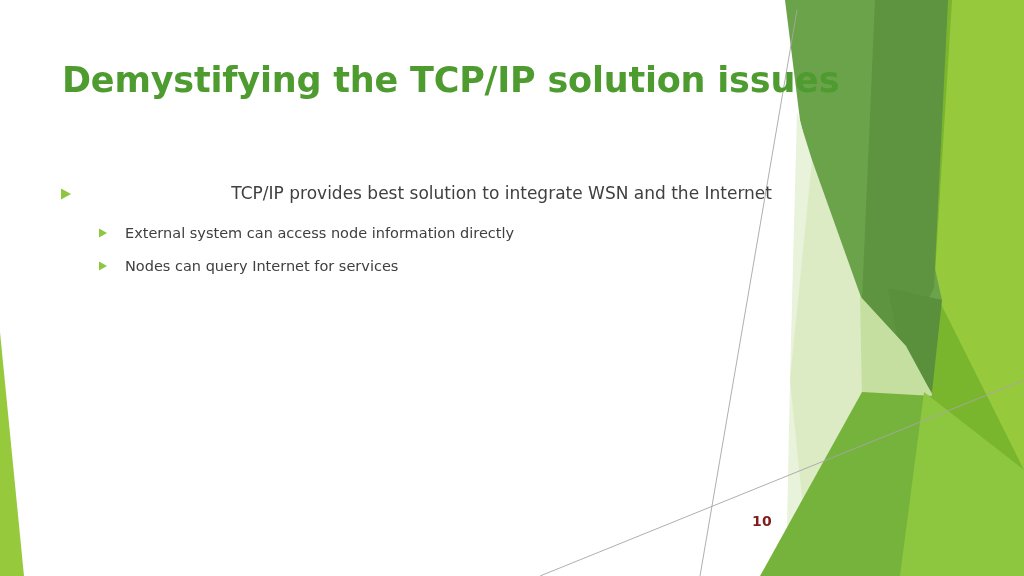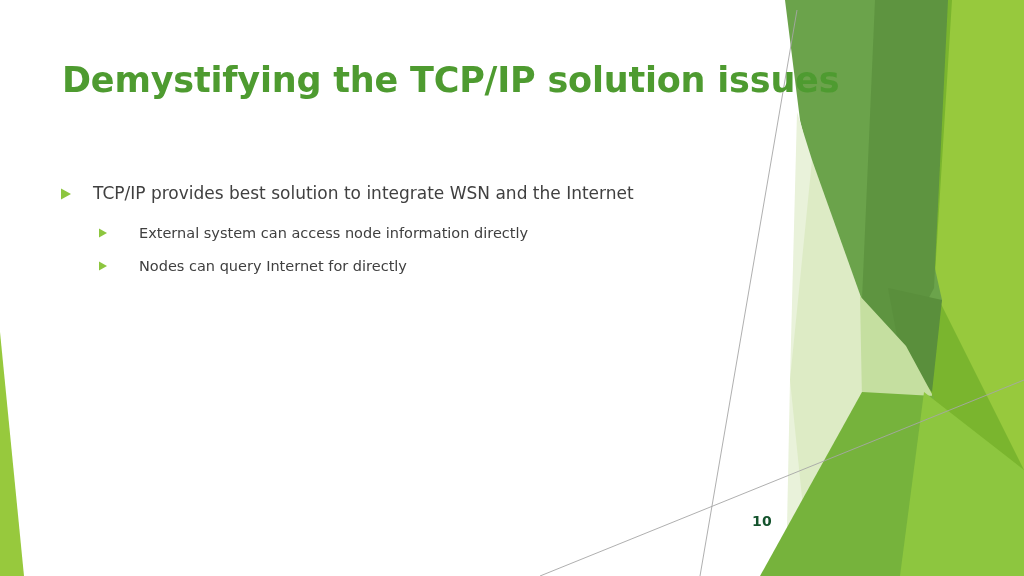--- a/index.html
+++ b/index.html
@@ -74,26 +74,26 @@
     margin-bottom: 6px;
   }
   .lvl1 .marker {
     width: 20px;
     padding-top: 6px;
   }
   .lvl1 .btext {
     font-size: 17px;
     line-height: 1.38;
     padding-left: 13px;
+    text-align: right;
   }
 
   
   .lvl2 {
     margin-bottom: 4px;
-    gap: 14px;
   }
   .lvl2 .marker {
     width: 16px;
     margin-left: 38px;
     padding-top: 5px;
   }
   .lvl2 .btext {
     font-size: 14.5px;
     line-height: 1.45;
     padding-left: 11px;
@@ -103,21 +103,21 @@
   .sub-gap   { height: 8px; }
   .sub-start { height: 12px; }
 
   
   #slide-number {
     position: absolute;
     left: 752px;
     top: 513px;
     font-size: 14px;
     font-weight: bold;
-    color: #14532d;
+    color: #7f1d1d;
     letter-spacing: 0.3px;
   }
 </style>
 </head>
 <body>
 
 <div id="slide">
 
   <svg id="facet-art" viewBox="0 0 1024 576" preserveAspectRatio="none">
 
@@ -172,21 +172,21 @@
     </div>
 
     <div class="sub-gap"></div>
 
     <div class="bullet-row lvl2">
       <span class="marker">
         <svg width="10" height="10" viewBox="0 0 10 10">
             <polygon points="1,0.5 9,5 1,9.5" fill="#8DC63F"></polygon>
           </svg>
       </span>
-      <span class="btext">Nodes can query Internet for directly</span>
+      <span class="btext">Nodes can query Internet for services</span>
     </div>
 
     <div class="group-gap"></div>
 
 
     <div class="sub-start"></div>
 
 
     <div class="sub-gap"></div>
 

